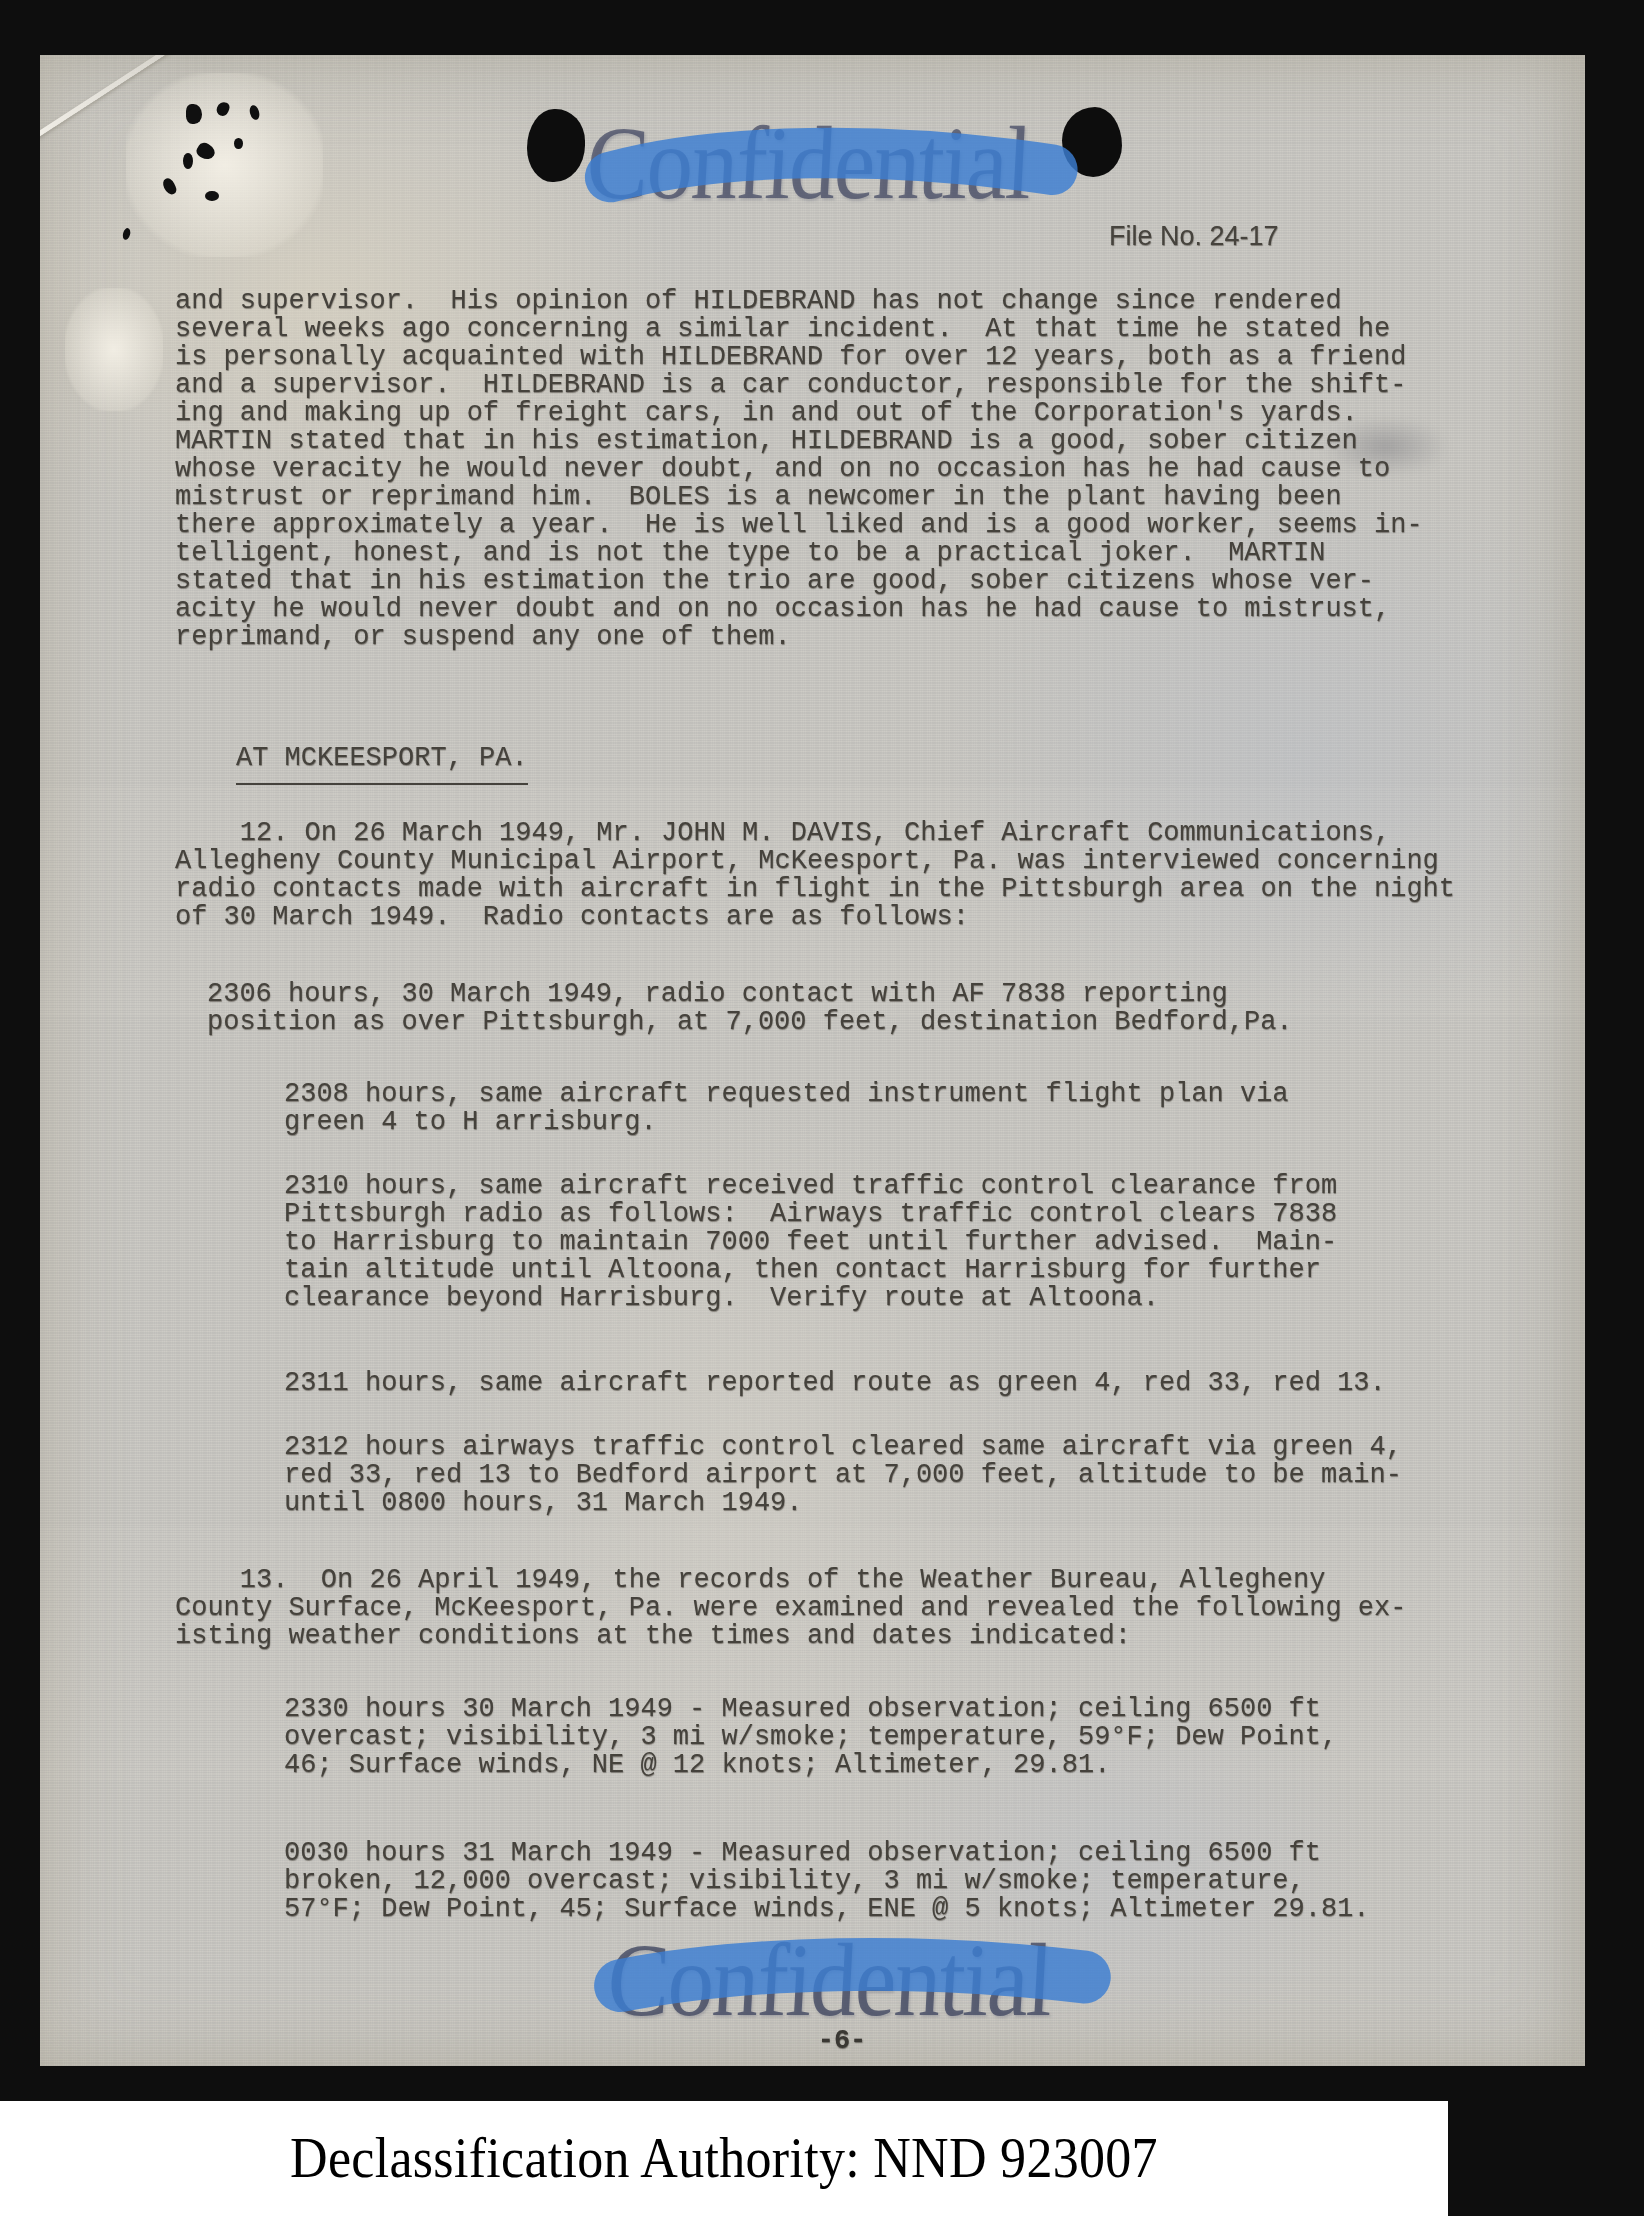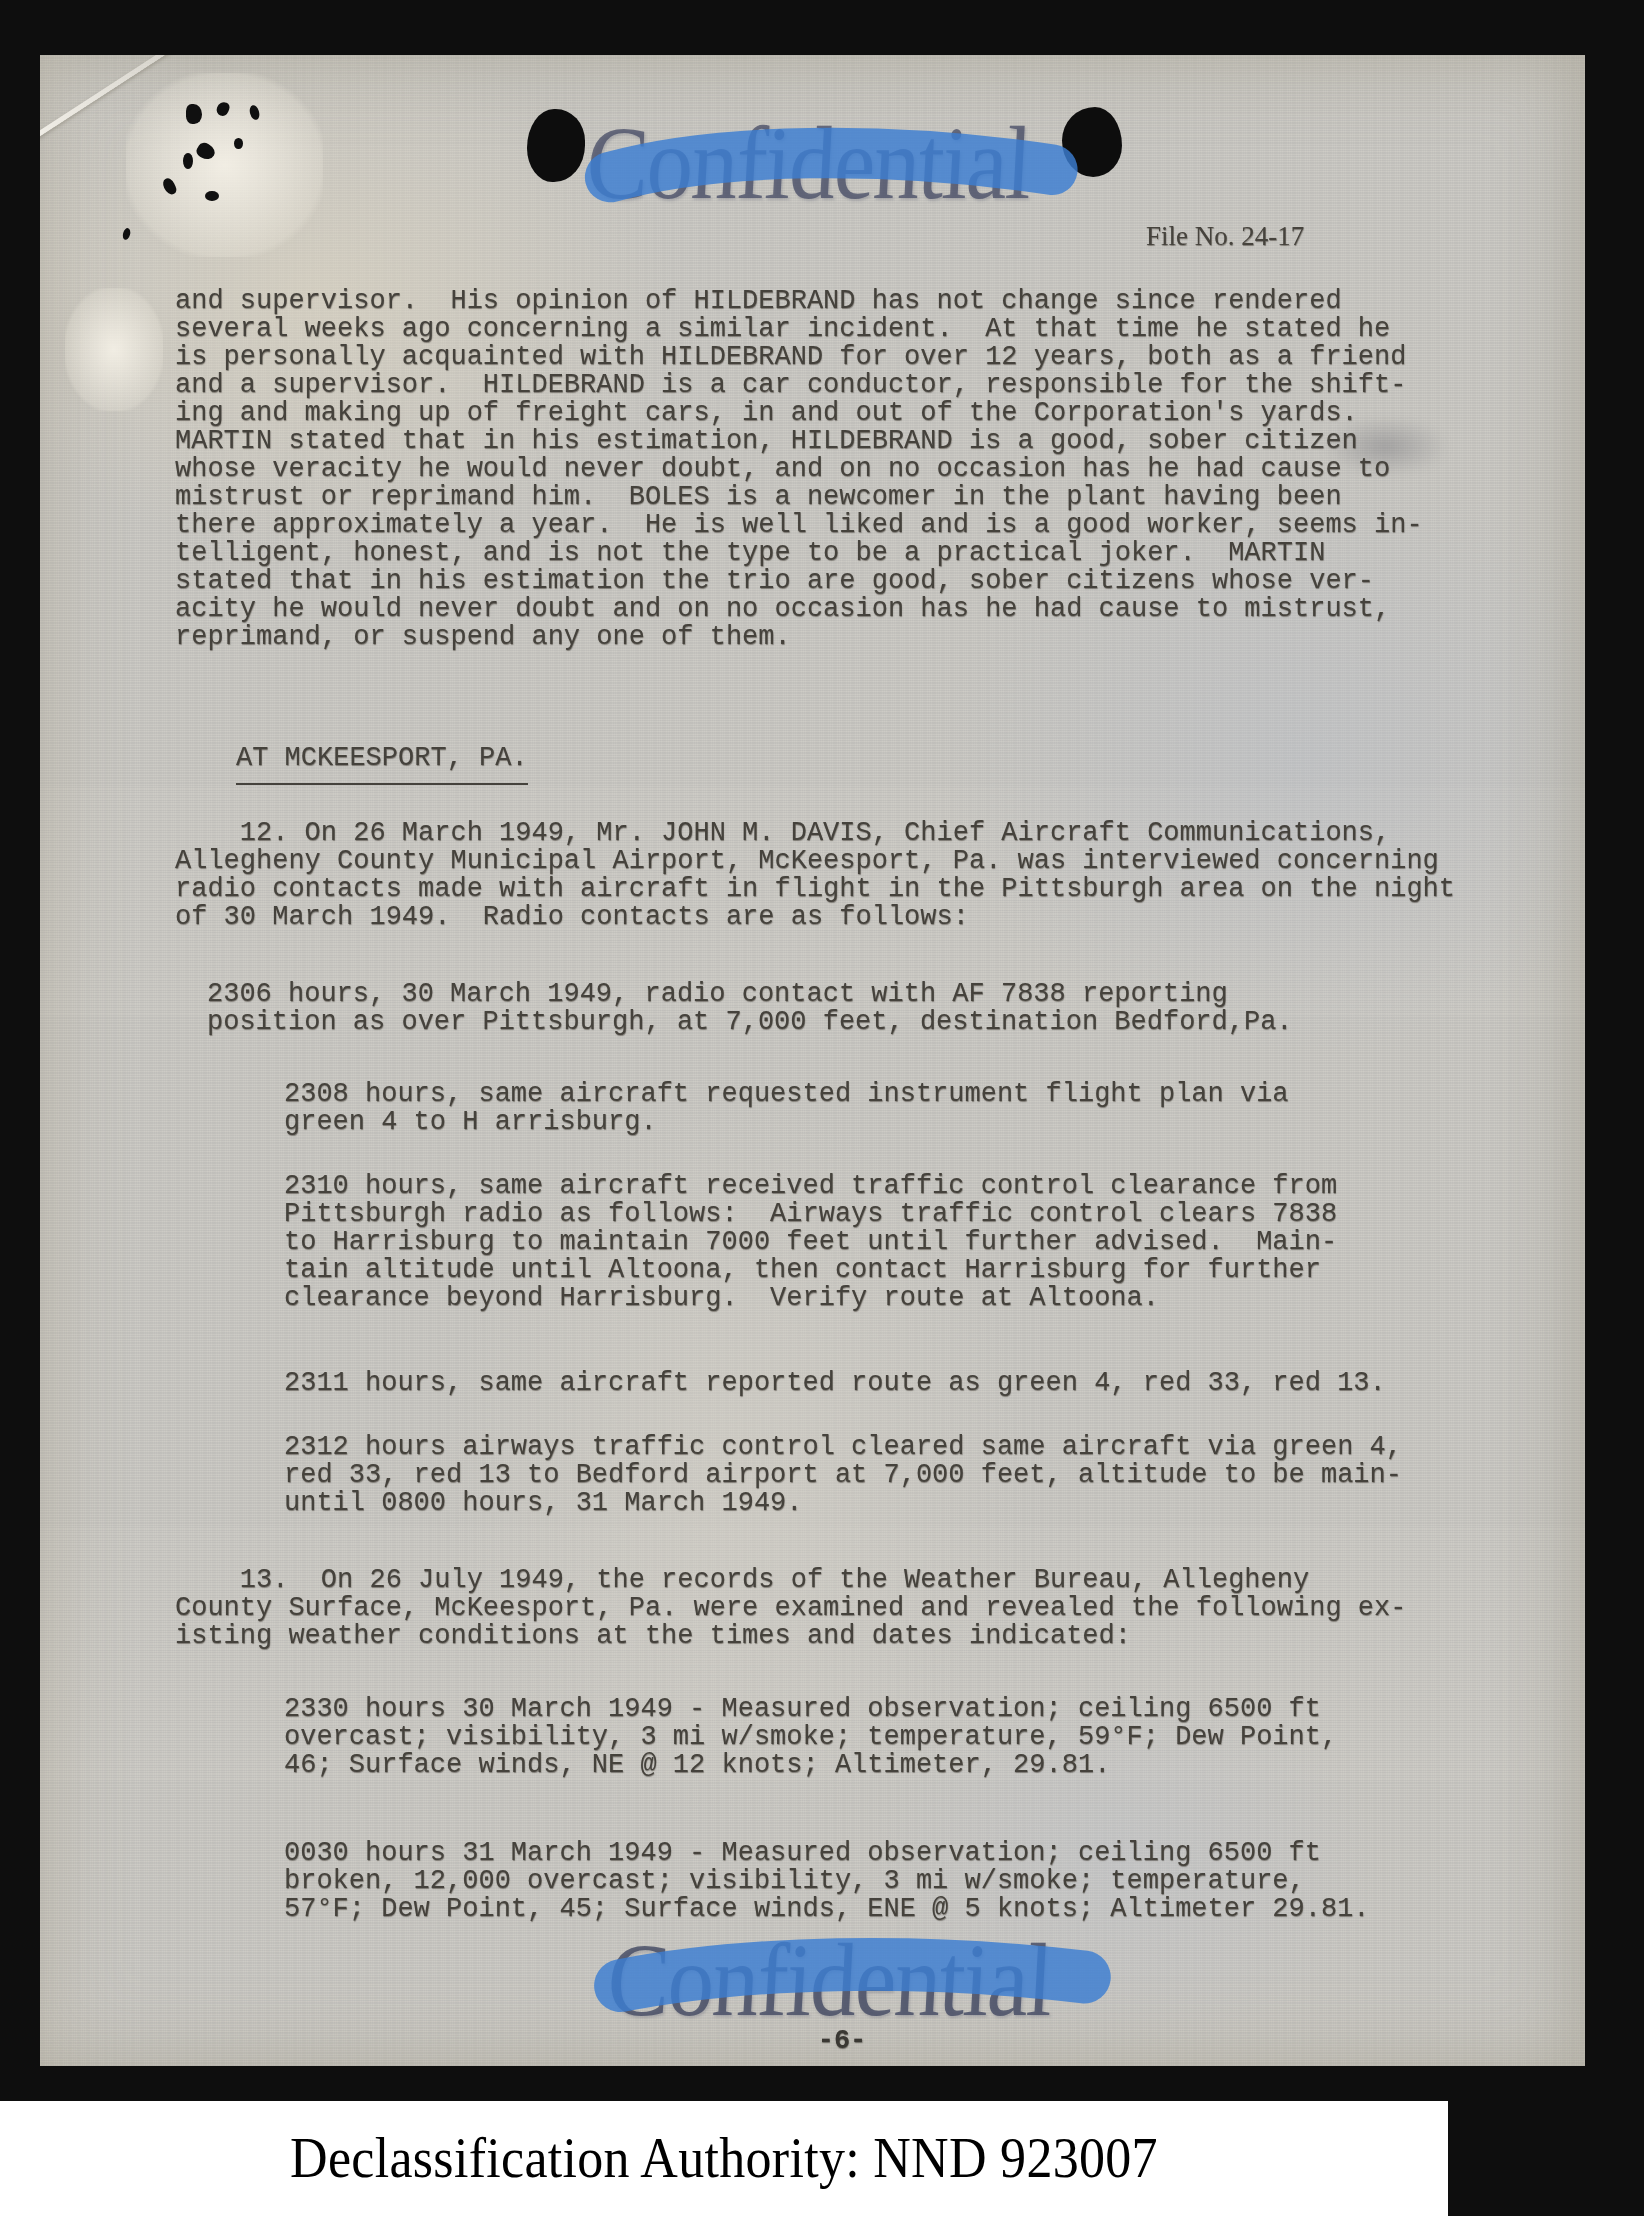--- a/index.html
+++ b/index.html
@@ -28,21 +28,21 @@
   .ind{margin-left:109px;}
   .m-2306{margin-top:49px;margin-left:32px;}
   .m-2308{margin-top:44px;}
   .m-2310{margin-top:36px;}
   .m-2311{margin-top:57px;}
   .m-2312{margin-top:36px;}
   .m-p13{margin-top:49px;}
   .m-2330{margin-top:45px;}
   .m-0030{margin-top:60px;}
   .underline{border-bottom:2.5px solid #45423c;padding-bottom:11px;display:inline-block;}
-  .fileno{position:absolute;left:1106px;top:166px;font-family:Liberation Serif, serif;
+  .fileno{position:absolute;left:1069px;top:166px;font-family:Liberation Sans, sans-serif;
     font-size:27px;color:#46433d;text-shadow:0.4px 0.5px 1px rgba(66,60,52,0.55);white-space:pre;}
   
   .stamp{position:absolute;font-family:"Liberation Serif",serif;font-size:93px;
     letter-spacing:-1.8px;color:rgba(74,80,104,0.78);transform:skewX(-3deg) scaleY(1.12);
     transform-origin:left top;text-shadow:1.2px 1.2px 2.5px rgba(74,80,104,0.25);white-space:pre;}
   .stamp-top{left:550px;top:48px;}
   .stamp-bottom{left:571px;top:1865px;color:rgba(70,76,100,0.82);}
   .marker-svg{position:absolute;left:0;top:0;width:1545px;height:2011px;pointer-events:none;}
   
   .hole{position:absolute;background:#0d0d0d;border-radius:48% 52% 55% 45%/55% 45% 52% 48%;}
@@ -106,21 +106,21 @@
 
     <div class="typed">
       <div class="block"><div class="tline">and supervisor.  His opinion of HILDEBRAND has not change since rendered</div><div class="tline">several weeks ago concerning a similar incident.  At that time he stated he</div><div class="tline">is personally acquainted with HILDEBRAND for over 12 years, both as a friend</div><div class="tline">and a supervisor.  HILDEBRAND is a car conductor, responsible for the shift-</div><div class="tline">ing and making up of freight cars, in and out of the Corporation's yards.</div><div class="tline">MARTIN stated that in his estimation, HILDEBRAND is a good, sober citizen</div><div class="tline">whose veracity he would never doubt, and on no occasion has he had cause to</div><div class="tline">mistrust or reprimand him.  BOLES is a newcomer in the plant having been</div><div class="tline">there approximately a year.  He is well liked and is a good worker, seems in-</div><div class="tline">telligent, honest, and is not the type to be a practical joker.  MARTIN</div><div class="tline">stated that in his estimation the trio are good, sober citizens whose ver-</div><div class="tline">acity he would never doubt and on no occasion has he had cause to mistrust,</div><div class="tline">reprimand, or suspend any one of them.</div></div>
       <div class="block m-heading"><span class="underline">AT MCKEESPORT, PA.</span></div>
       <div class="block m-p12"><div class="tline">    12. On 26 March 1949, Mr. JOHN M. DAVIS, Chief Aircraft Communications,</div><div class="tline">Allegheny County Municipal Airport, McKeesport, Pa. was interviewed concerning</div><div class="tline">radio contacts made with aircraft in flight in the Pittsburgh area on the night</div><div class="tline">of 30 March 1949.  Radio contacts are as follows:</div></div>
       <div class="block ind m-2306"><div class="tline">2306 hours, 30 March 1949, radio contact with AF 7838 reporting</div><div class="tline">position as over Pittsburgh, at 7,000 feet, destination Bedford,Pa.</div></div>
       <div class="block ind m-2308"><div class="tline">2308 hours, same aircraft requested instrument flight plan via</div><div class="tline">green 4 to H arrisburg.</div></div>
       <div class="block ind m-2310"><div class="tline">2310 hours, same aircraft received traffic control clearance from</div><div class="tline">Pittsburgh radio as follows:  Airways traffic control clears 7838</div><div class="tline">to Harrisburg to maintain 7000 feet until further advised.  Main-</div><div class="tline">tain altitude until Altoona, then contact Harrisburg for further</div><div class="tline">clearance beyond Harrisburg.  Verify route at Altoona.</div></div>
       <div class="block ind m-2311"><div class="tline">2311 hours, same aircraft reported route as green 4, red 33, red 13.</div></div>
       <div class="block ind m-2312"><div class="tline">2312 hours airways traffic control cleared same aircraft via green 4,</div><div class="tline">red 33, red 13 to Bedford airport at 7,000 feet, altitude to be main-</div><div class="tline">until 0800 hours, 31 March 1949.</div></div>
-      <div class="block m-p13"><div class="tline">    13.  On 26 July 1949, the records of the Weather Bureau, Allegheny</div><div class="tline">County Surface, McKeesport, Pa. were examined and revealed the following ex-</div><div class="tline">isting weather conditions at the times and dates indicated:</div></div>
+      <div class="block m-p13"><div class="tline">    13.  On 26 April 1949, the records of the Weather Bureau, Allegheny</div><div class="tline">County Surface, McKeesport, Pa. were examined and revealed the following ex-</div><div class="tline">isting weather conditions at the times and dates indicated:</div></div>
       <div class="block ind m-2330"><div class="tline">2330 hours 30 March 1949 - Measured observation; ceiling 6500 ft</div><div class="tline">overcast; visibility, 3 mi w/smoke; temperature, 59°F; Dew Point,</div><div class="tline">46; Surface winds, NE @ 12 knots; Altimeter, 29.81.</div></div>
       <div class="block ind m-0030"><div class="tline">0030 hours 31 March 1949 - Measured observation; ceiling 6500 ft</div><div class="tline">broken, 12,000 overcast; visibility, 3 mi w/smoke; temperature,</div><div class="tline">57°F; Dew Point, 45; Surface winds, ENE @ 5 knots; Altimeter 29.81.</div></div>
     </div>
 
     <div class="pagenum">-6-</div>
   </div>
 
   <div class="declass-bar">
     <span class="declass-text">Declassification Authority: NND 923007</span>
   </div>

